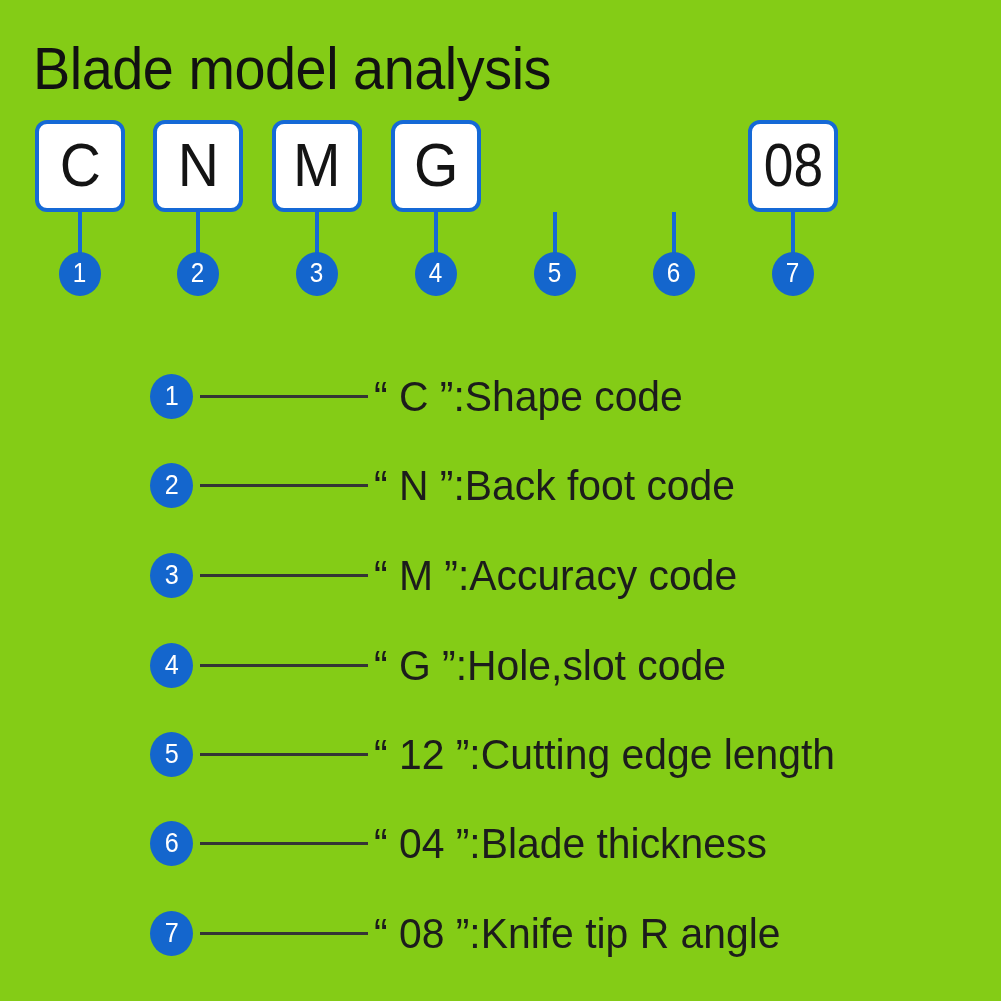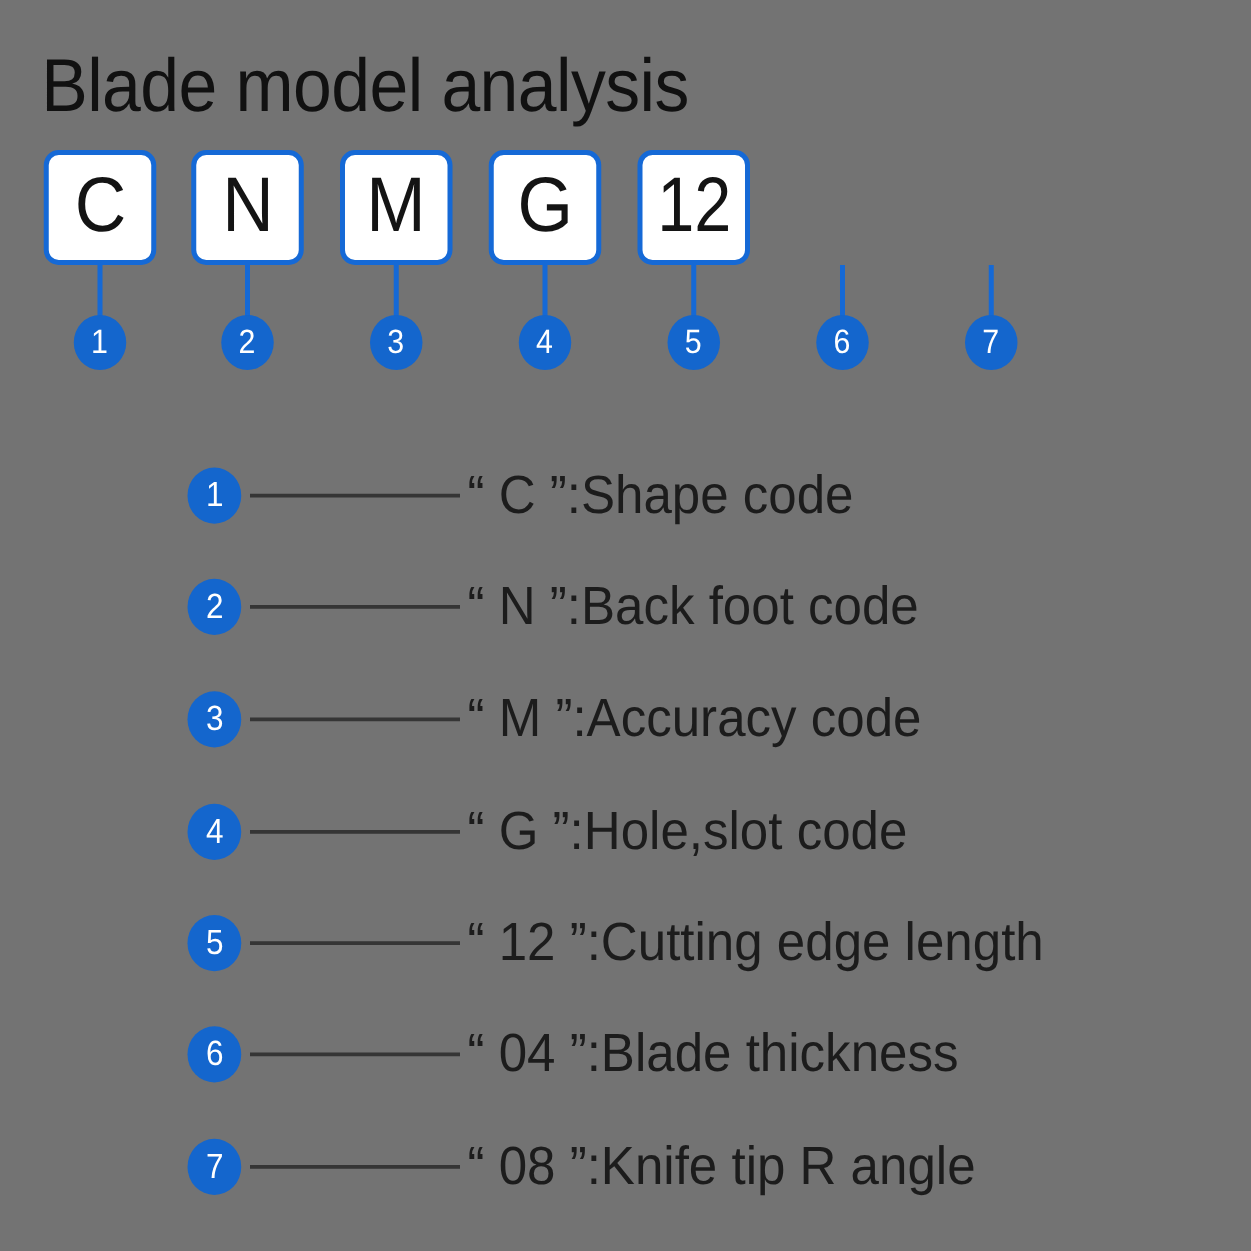--- a/index.html
+++ b/index.html
@@ -14,21 +14,21 @@
     overflow: hidden;
     font-family: "Liberation Sans", "DejaVu Sans", sans-serif;
     color: #161616;
   }
 
   #canvas {
     position: absolute;
     left: 0; top: 0;
     width: 1001px;
     height: 1001px;
-    background: #737373;
+    background: #84cc16;
   }
 
   
   .title {
     position: absolute;
     left: 33px;
     top: 38px;
     font-size: 60px;
     line-height: 62px;
     font-weight: 400;
@@ -173,25 +173,25 @@
     </div>
 
     <div class="code-box" style="left:272px">
       <span class="code-text">M</span>
     </div>
 
     <div class="code-box" style="left:391px">
       <span class="code-text">G</span>
     </div>
 
-    <div class="code-box narrow" style="left:510px">
-      <span class="code-text">12</span>
-    </div>
-
-
+
+
+    <div class="code-box narrow" style="left:748px">
+      <span class="code-text">08</span>
+    </div>
   </div>
 
   <div class="stem" style="left:78px"></div>
   <div class="stem" style="left:196px"></div>
   <div class="stem" style="left:315px"></div>
   <div class="stem" style="left:434px"></div>
   <div class="stem" style="left:553px"></div>
   <div class="stem" style="left:672px"></div>
   <div class="stem" style="left:791px"></div>
 

